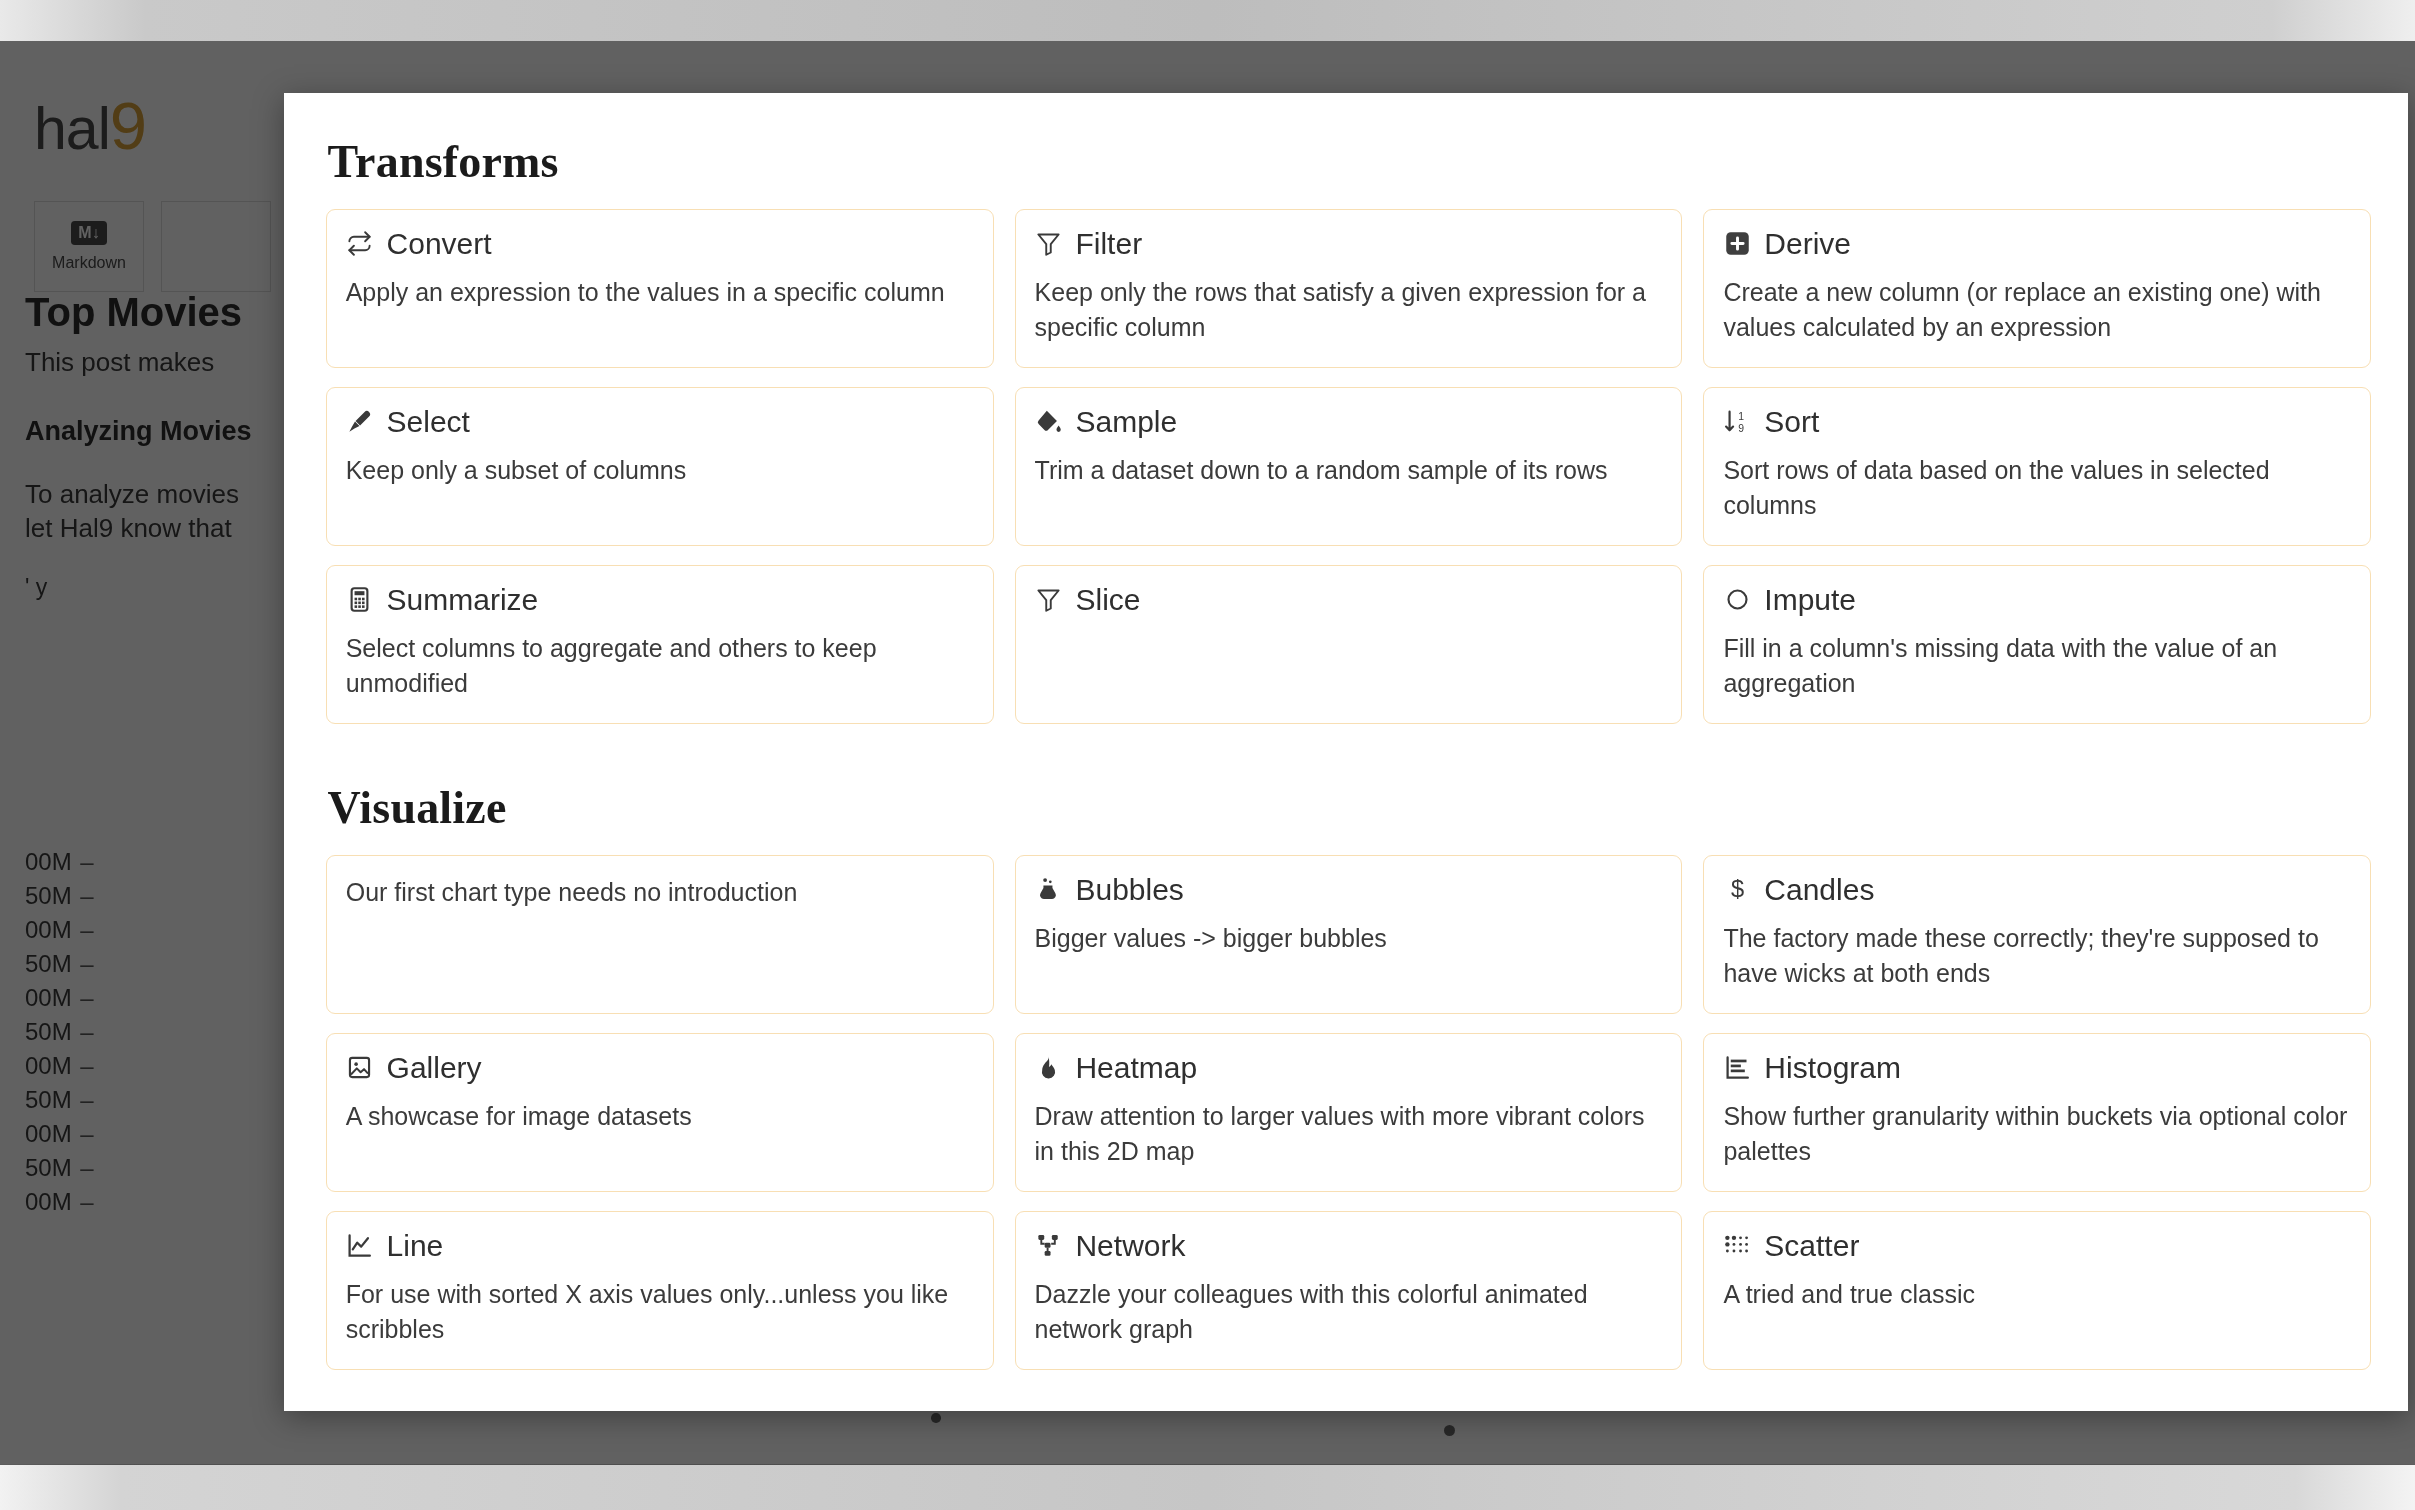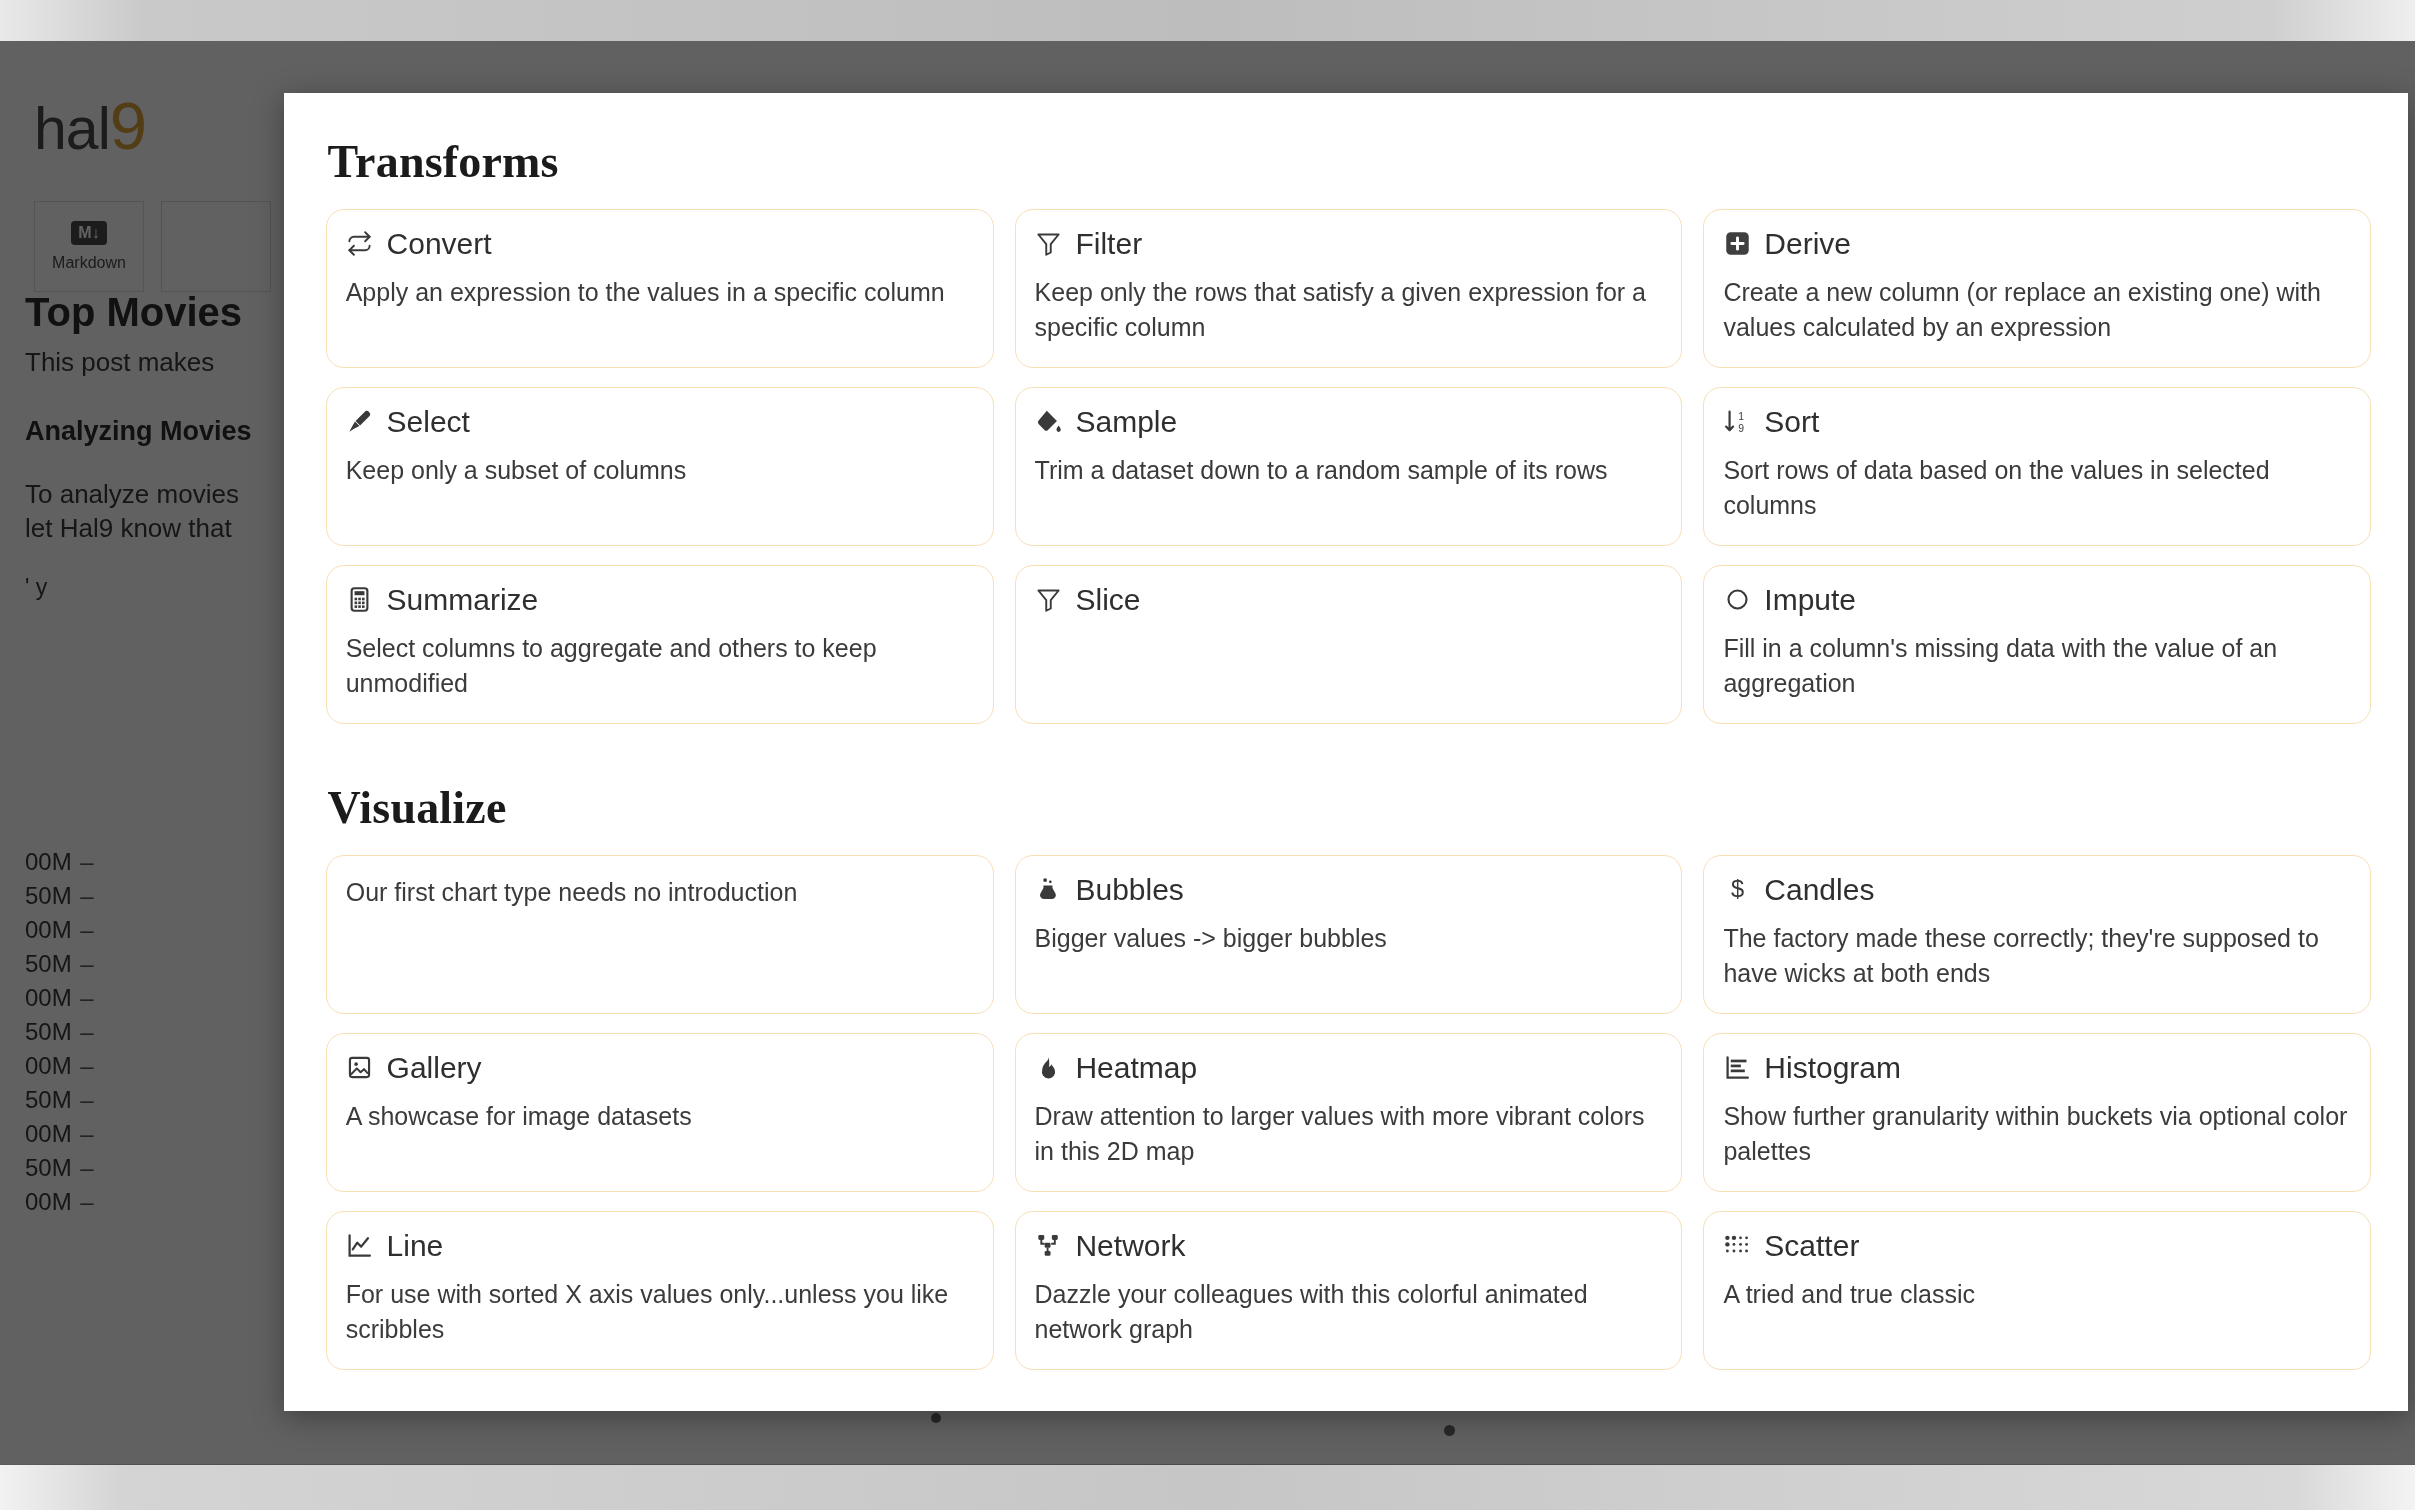--- a/index.html
+++ b/index.html
@@ -174,21 +174,21 @@
 
   .card-grid {
     display: grid;
     grid-template-columns: repeat(3, 1fr);
     gap: 19px 21px;
     padding: 0 5.7px;
   }
 
   .card {
     border: 1.9px solid #f8dfb4;
-    border-radius: 18px;
+    border-radius: 9px;
     background: #ffffff;
     padding: 19px 19px 21px 19px;
     min-height: 138px;
     cursor: pointer;
   }
   .card-head {
     display: flex; align-items: center; gap: 12.4px;
     margin-bottom: 16px;
   }
   .card-icon {

